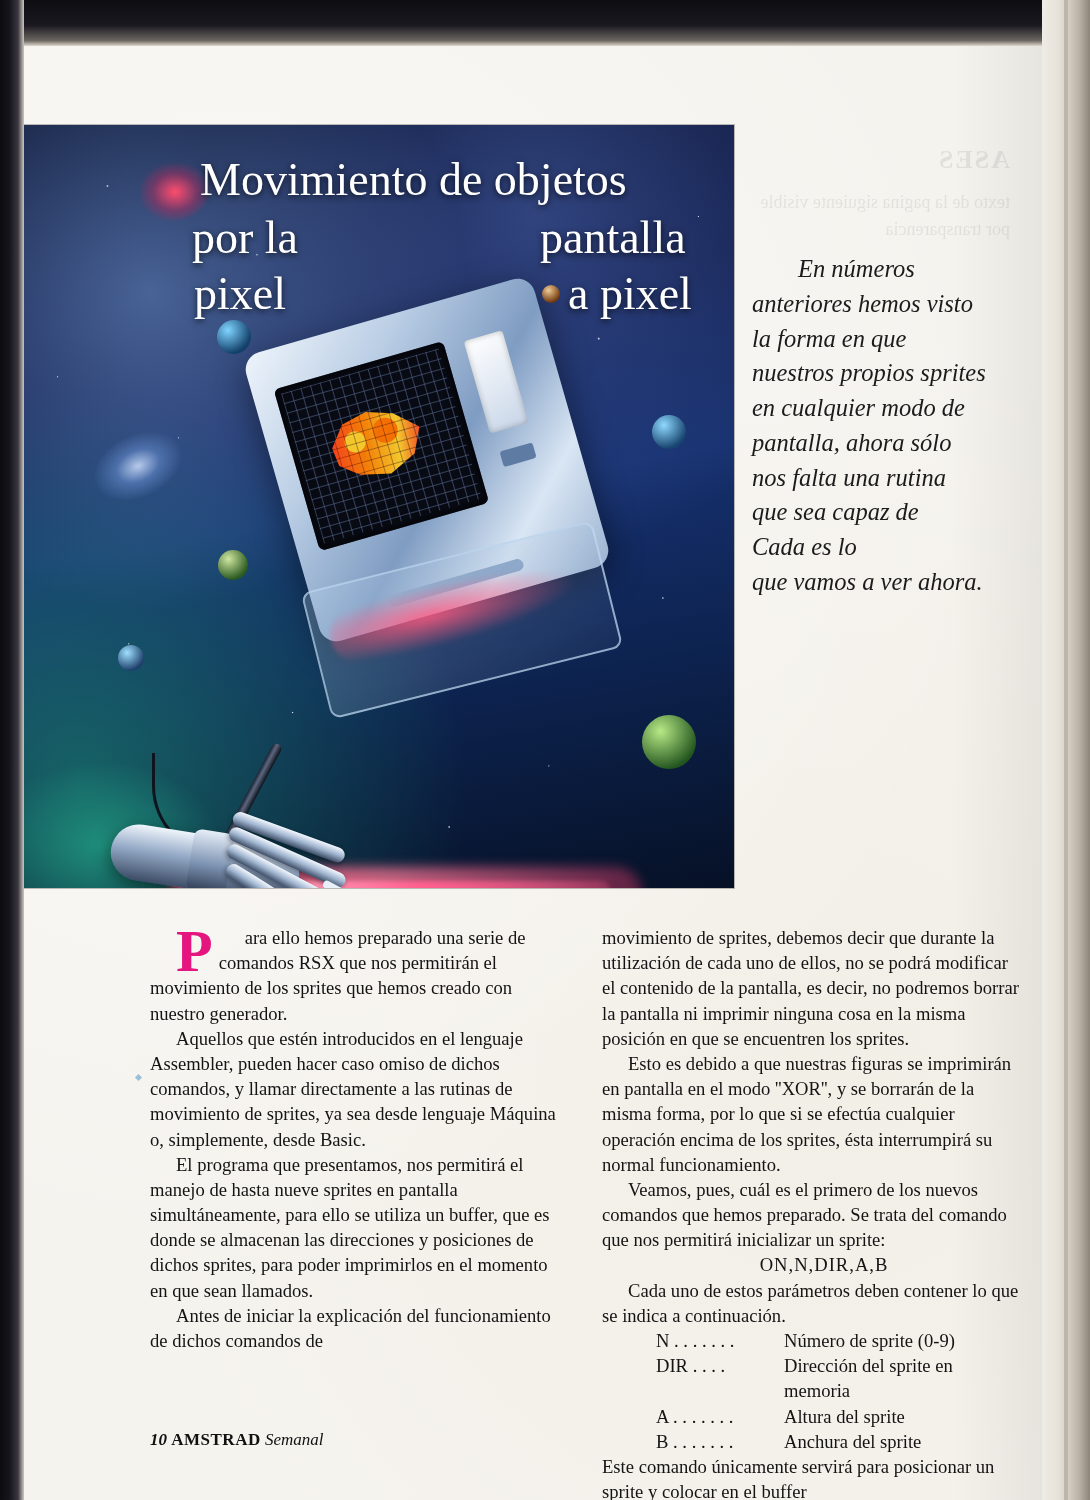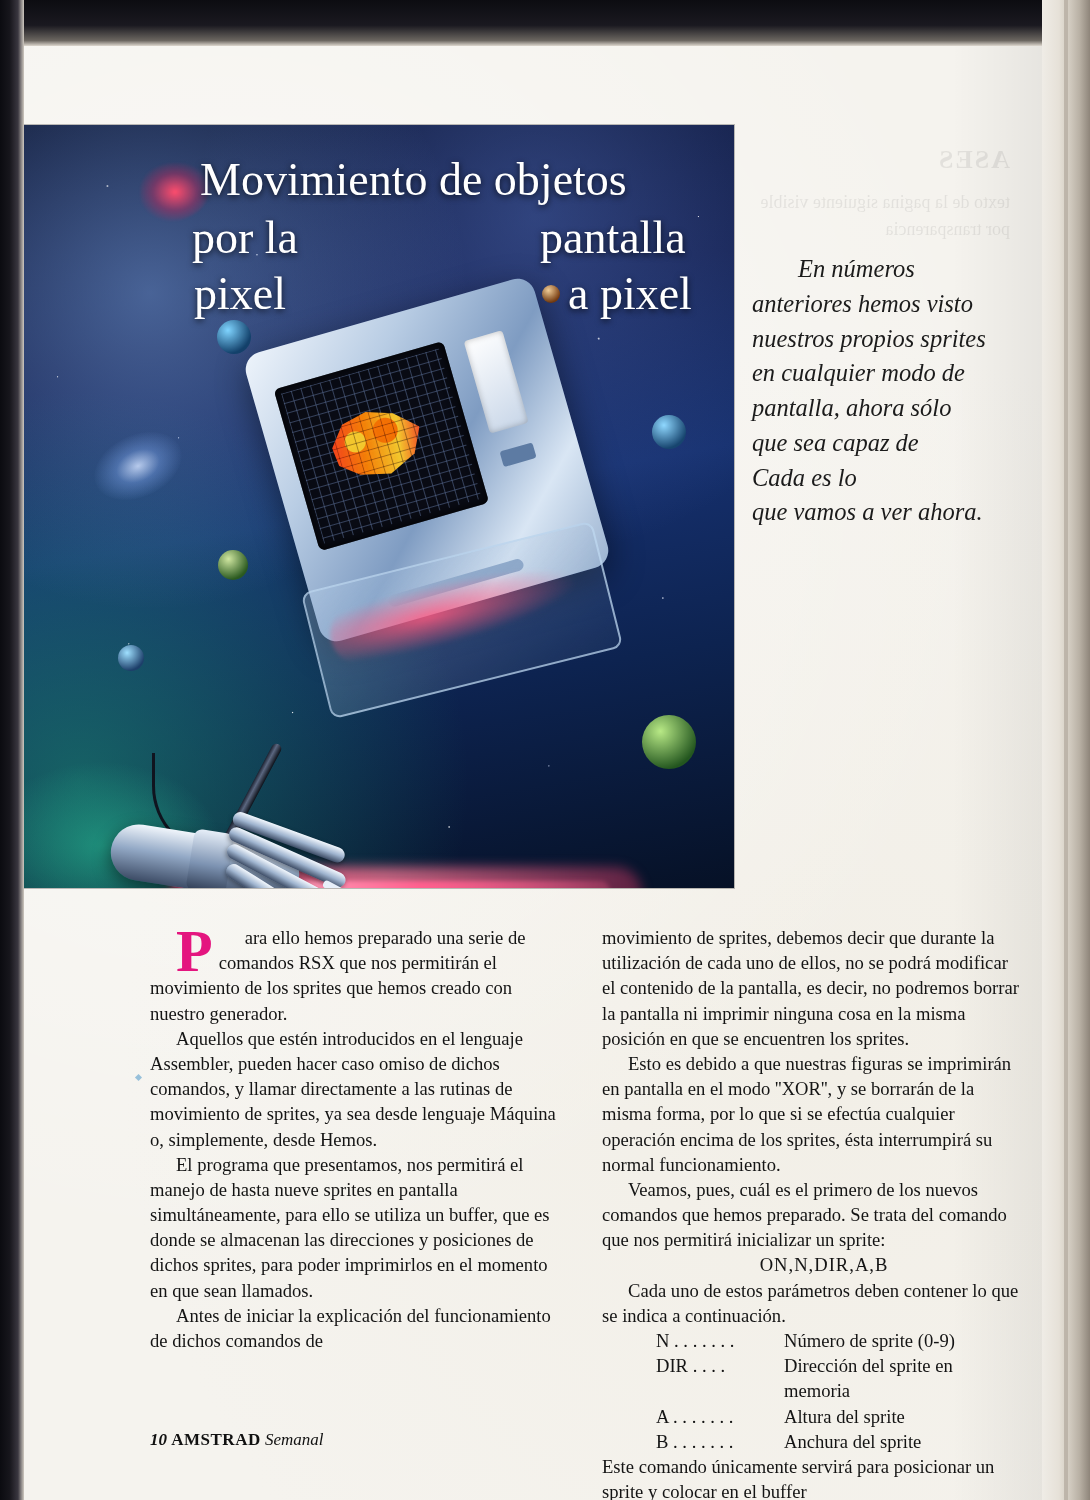--- a/index.html
+++ b/index.html
@@ -230,33 +230,35 @@
       <span class="ct-l2a">por la</span>
       <span class="ct-l2b">pantalla</span>
       <span class="ct-l3a">pixel</span>
       <span class="ct-l3b">a pixel</span>
     </div>
   </div>
 
   <div class="standfirst">
     <span class="l ind">En números</span>
     <span class="l">anteriores hemos visto</span>
+    <span class="l">la forma en que</span>
     <span class="l">nuestros propios sprites</span>
     <span class="l">en cualquier modo de</span>
     <span class="l">pantalla, ahora sólo</span>
+    <span class="l">nos falta una rutina</span>
     <span class="l">que sea capaz de</span>
     <span class="l">Cada es lo</span>
     <span class="l">que vamos a ver ahora.</span>
   </div>
 
   <div class="cols">
 
     <div class="col colA">
       <p><span class="dropcap">P</span><span>ara ello hemos preparado una serie de comandos RSX que nos permitirán el movimiento de los sprites que hemos creado con nuestro generador.</span></p>
-      <p>Aquellos que estén introducidos en el lenguaje Assembler, pueden hacer caso omiso de dichos comandos, y llamar directamente a las rutinas de movimiento de sprites, ya sea desde lenguaje Máquina o, simplemente, desde Hemos.</p>
+      <p>Aquellos que estén introducidos en el lenguaje Assembler, pueden hacer caso omiso de dichos comandos, y llamar directamente a las rutinas de movimiento de sprites, ya sea desde lenguaje Máquina o, simplemente, desde Basic.</p>
       <p>El programa que presentamos, nos permitirá el manejo de hasta nueve sprites en pantalla simultáneamente, para ello se utiliza un buffer, que es donde se almacenan las direcciones y posiciones de dichos sprites, para poder imprimirlos en el momento en que sean llamados.</p>
       <p>Antes de iniciar la explicación del funcionamiento de dichos comandos de</p>
     </div>
 
     <div class="col colB">
       <p style="text-indent:0">movimiento de sprites, debemos decir que durante la utilización de cada uno de ellos, no se podrá modificar el contenido de la pantalla, es decir, no podremos borrar la pantalla ni imprimir ninguna cosa en la misma posición en que se encuentren los sprites.</p>
       <p>Esto es debido a que nuestras figuras se imprimirán en pantalla en el modo ''XOR'', y se borrarán de la misma forma, por lo que si se efectúa cualquier operación encima de los sprites, ésta interrumpirá su normal funcionamiento.</p>
       <p>Veamos, pues, cuál es el primero de los nuevos comandos que hemos preparado. Se trata del comando que nos permitirá inicializar un sprite:</p>
       <p class="center">ON,N,DIR,A,B</p>
       <p>Cada uno de estos parámetros deben contener lo que se indica a continuación.</p>

